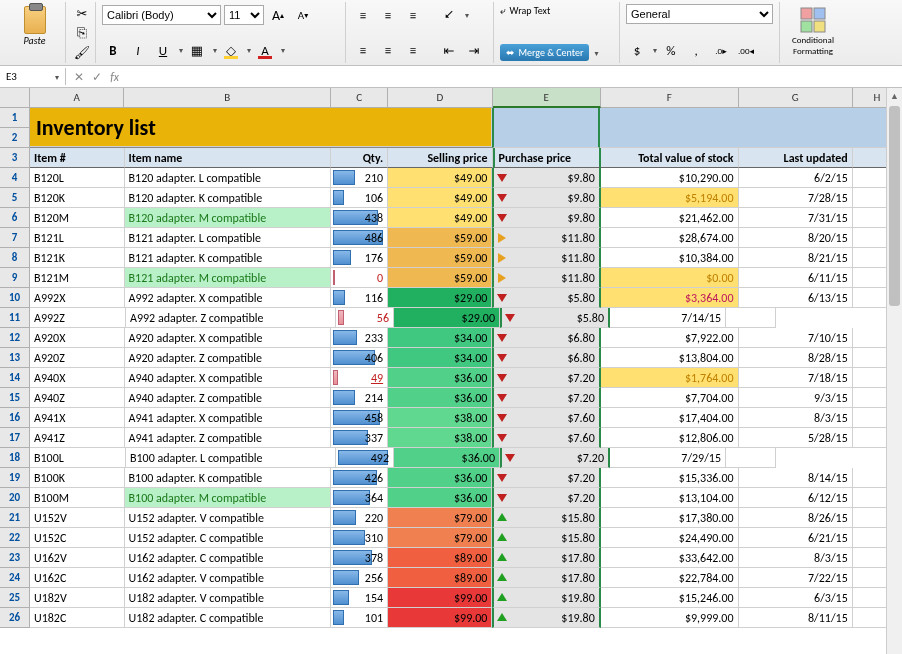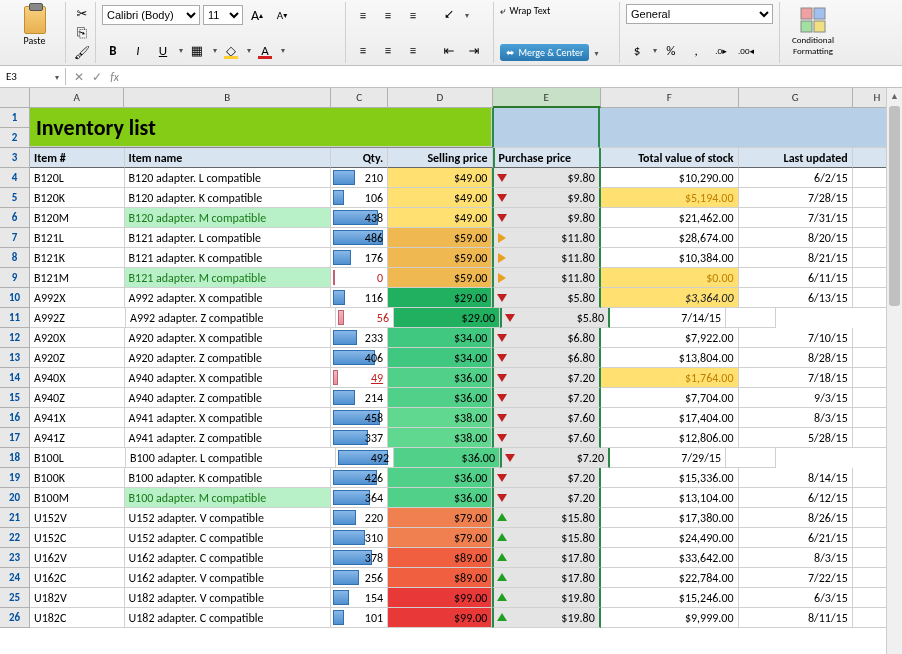--- a/index.html
+++ b/index.html
@@ -6,21 +6,21 @@
 body { font-family: Calibri, Arial, sans-serif; font-size: 12px; background: #fff; overflow: hidden; width: 902px; height: 654px; }
 
 
 .ribbon { background: linear-gradient(#f8f8f8, #ececec); border-bottom: 1px solid #c0c0c0; height: 66px; display: flex; padding: 2px 4px; }
 .ribbon-group { border-right: 1px solid #d0d0d0; padding: 2px 6px; display: flex; flex-direction: column; justify-content: space-between; }
 .ribbon-row { display: flex; align-items: center; gap: 3px; }
 .btn-icon { width: 22px; height: 22px; display: flex; align-items: center; justify-content: center; border: 1px solid transparent; border-radius: 2px; cursor: pointer; font-size: 13px; }
 .btn-small { width: 20px; height: 18px; }
 .dd-arrow { font-size: 8px; color: #555; padding-left: 2px; }
 select { font-size: 11px; border: 1px solid #aaa; background: #fff; height: 20px; }
-.paste-big { text-align: center; font-size: 10px; padding: 2px 4px; }
+.paste-big { text-align: center; font-size: 10px; padding: 2px 4px; font-style: italic; }
 .paste-icon { width: 22px; height: 28px; background: linear-gradient(#f8d080,#e8b050); border: 1px solid #c09030; border-radius: 2px; position: relative; margin: 0 auto; }
 .paste-icon::before { content: ""; position: absolute; top: -4px; left: 4px; width: 12px; height: 6px; background: #888; border: 1px solid #555; border-radius: 2px; }
 .merge-btn { background: linear-gradient(#4aa0d8,#2878b0); color: #fff; font-size: 10px; padding: 2px 6px; border-radius: 3px; display: flex; align-items: center; gap: 4px; }
 .cond-fmt { text-align: center; font-size: 9px; padding: 2px; }
 .cond-icon { width: 28px; height: 28px; margin: 0 auto; position: relative; }
 
 
 .name-bar { display: flex; align-items: center; border-bottom: 1px solid #c0c0c0; height: 22px; background: #fff; }
 .name-box { width: 66px; border-right: 1px solid #c0c0c0; padding: 2px 6px; display: flex; align-items: center; justify-content: space-between; font-size: 11px; }
 .fx-icons { display: flex; align-items: center; gap: 8px; padding: 0 8px; color: #888; }
@@ -31,21 +31,21 @@
 .corner { position: absolute; left: 0; top: 0; width: 30px; height: 20px; background: #e8e8e8; border-right: 1px solid #b0b0b0; border-bottom: 1px solid #b0b0b0; }
 .col-headers { display: flex; margin-left: 30px; height: 20px; }
 .col-h { background: #e8e8e8; border-right: 1px solid #b0b0b0; border-bottom: 1px solid #b0b0b0; text-align: center; font-size: 11px; color: #333; line-height: 20px; }
 .col-h.sel { background: #c8e0c8; border-bottom: 2px solid #2a7a2a; }
 .row-headers { position: absolute; left: 0; top: 20px; width: 30px; }
 .row-h { height: 20px; background: #e8e8e8; border-right: 1px solid #b0b0b0; border-bottom: 1px solid #b0b0b0; text-align: center; font-size: 11px; color: #333; line-height: 20px; }
 .row-h.dark { color: #0050a0; font-weight: bold; }
 .grid-body { margin-left: 30px; }
 .row { display: flex; height: 20px; }
 .cell { border-right: 1px solid #d0d0d0; border-bottom: 1px solid #d0d0d0; padding: 0 4px; font-size: 12px; line-height: 20px; overflow: hidden; white-space: nowrap; }
-.title-row { height: 40px; background: #84cc16; border-right: 1px solid #888; border-bottom: 1px solid #888; }
+.title-row { height: 40px; background: #eab308; border-right: 1px solid #888; border-bottom: 1px solid #888; }
 .title-cell { font-size: 22px; font-weight: bold; line-height: 40px; padding-left: 6px; }
 .hdr-row .cell { background: #d8e4f0; font-weight: bold; border-bottom: 1px solid #666; }
 .cell.r { text-align: right; }
 .cell.greentxt { color: #1a7a1a; }
 .cell.pvshade { background: #e4e4e4; }
 .cell.yellowbg { background: #ffe070; }
 .cell.hl-green { background: #b8f0c8; }
 .sel-col { border-left: 2px solid #2a8a4a; border-right: 2px solid #2a8a4a; }
 .databar-cell { position: relative; padding: 0; }
 .databar { position: absolute; top: 2px; bottom: 2px; background: linear-gradient(#88b8e8,#5090d0); border: 1px solid #3070b0; }
@@ -74,21 +74,21 @@
       <div>Paste</div>
     </div>
   </div>
   <div class="ribbon-group" style="width:30px">
     <div class="btn-icon btn-small">✂</div>
     <div class="btn-icon btn-small">⎘</div>
     <div class="btn-icon btn-small">🖌</div>
   </div>
   <div class="ribbon-group" style="width:250px">
     <div class="ribbon-row">
-      <select style="width:98px"><option>Calibri (Body)</option></select>
+      <select style="width:119px"><option>Calibri (Body)</option></select>
       <select style="width:40px"><option>11</option></select>
       <div class="btn-icon">
           <span style="font-size:14px">A</span>
           <span style="font-size:8px">▴</span>
         </div>
       <div class="btn-icon">
           <span style="font-size:11px">A</span>
           <span style="font-size:8px">▾</span>
         </div>
     </div>
@@ -318,21 +318,21 @@
         </div>
         <div class="row">
           <div class="cell cA">A992X</div>
           <div class="cell cB">A992 adapter. X compatible</div>
           <div class="cell cC databar-cell">
             <div class="databar" style="left: 2px; width: 12px;"></div>
             <div class="databar-val">116</div>
           </div>
           <div class="cell cD r" style="background: rgb(32, 176, 96);">$29.00</div>
           <div class="cell cE r pvshade arrow-cell sel-col"><div class="arrow down"></div><span>$5.80</span></div>
-          <div class="cell cF r yellowbg" style="color: #0f172a; font-style: italic;">$3,364.00</div>
+          <div class="cell cF r yellowbg" style="color: #be185d;">$3,364.00</div>
           <div class="cell cG r">6/13/15</div>
           <div class="cell cH"></div>
         </div>
         <div class="row">
           <div class="cell cA">A992Z</div>
           <div class="cell cB">A992 adapter. Z compatible</div>
           <div class="cell cC databar-cell">
             <div class="databar pink" style="left: 2px; width: 5.5px;"></div>
             <div class="databar-val" style="color: rgb(192, 32, 32);">56</div>
           </div>

